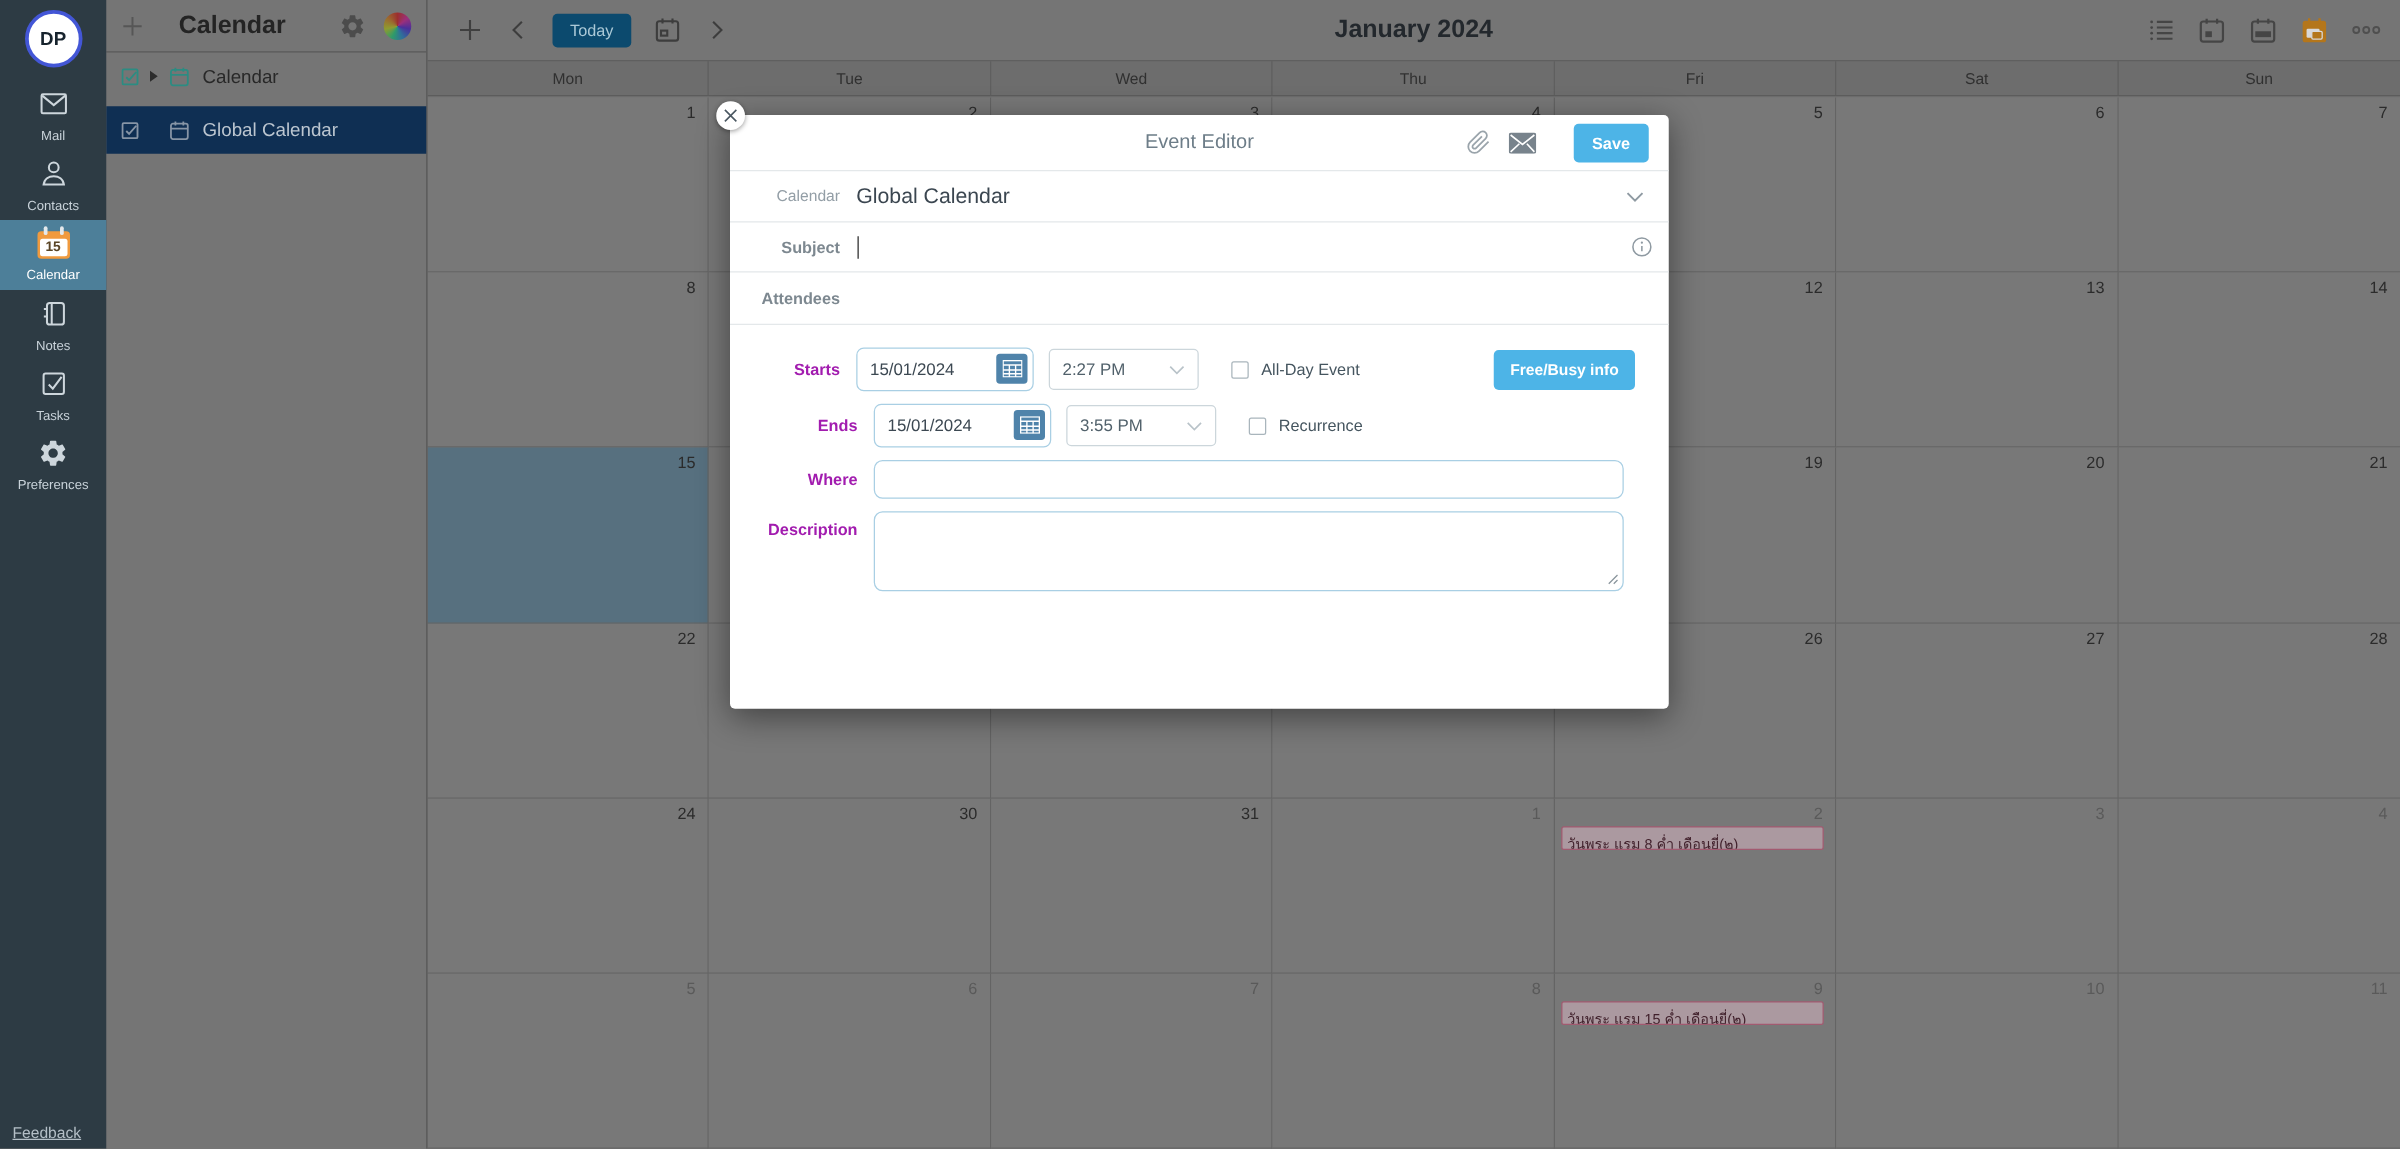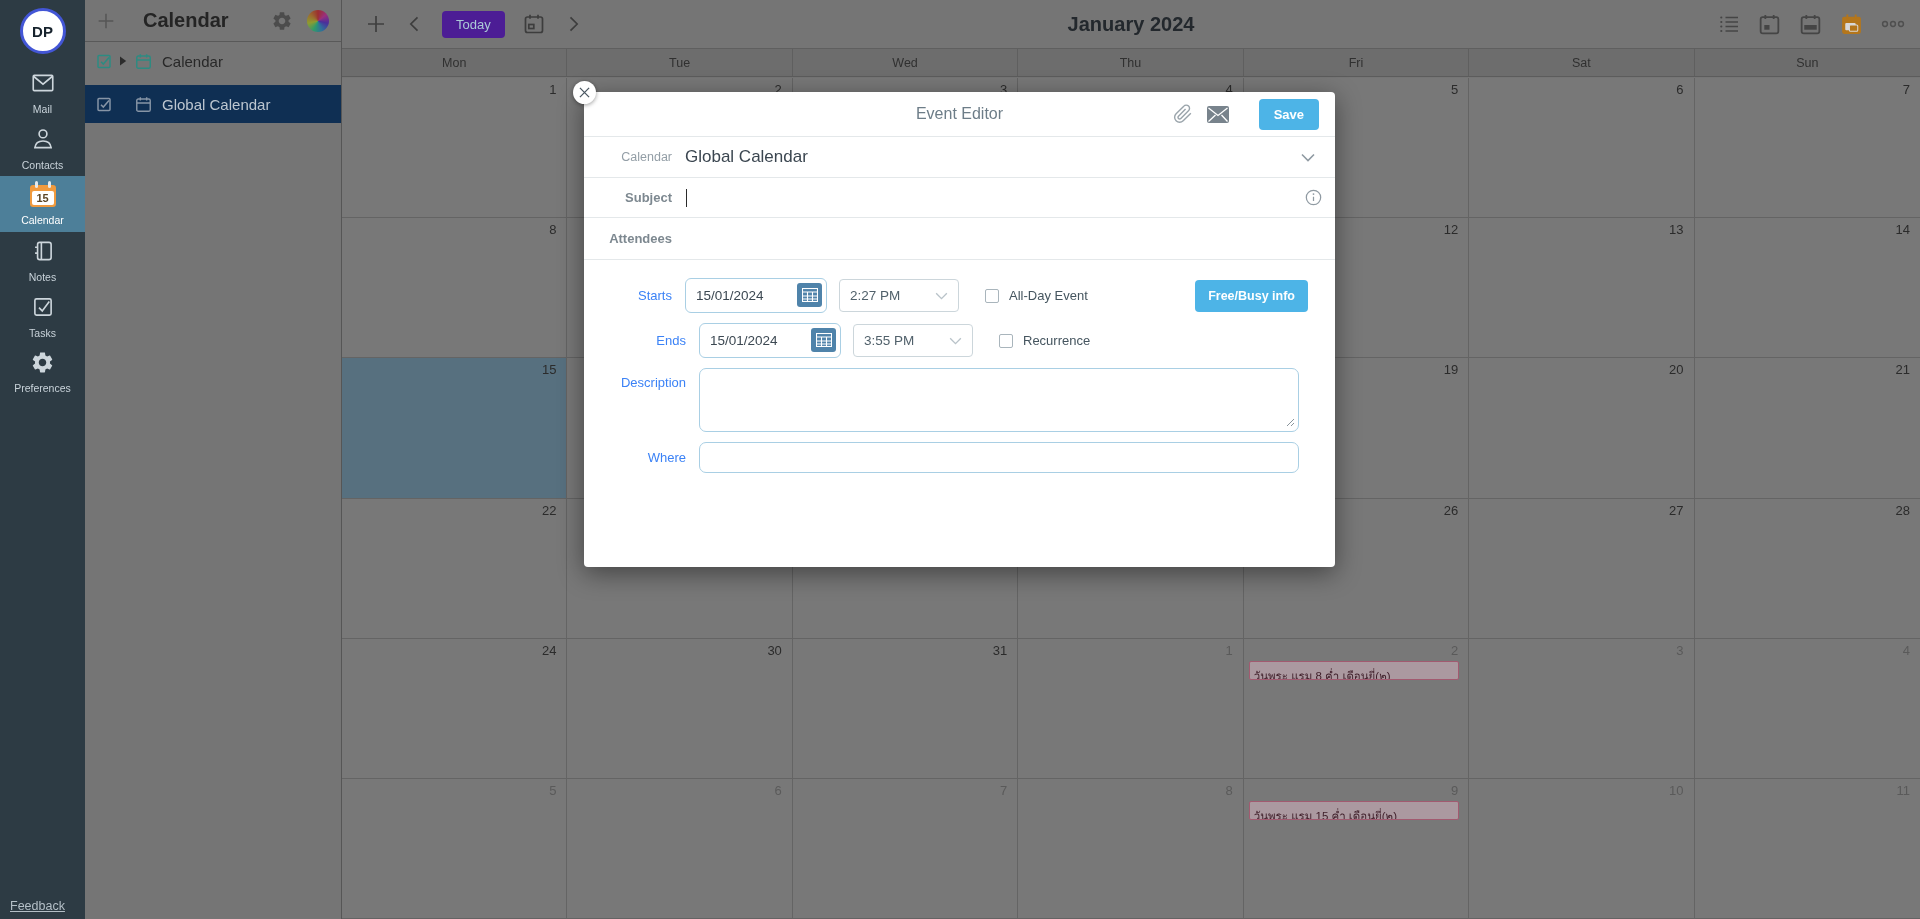--- a/index.html
+++ b/index.html
@@ -43,21 +43,21 @@
   .panel-row .caret-wrap { width:22px; display:flex; justify-content:center; }
   .panel-row .row-label { margin-left:9px; font-size:15px; color:#282828; }
   .panel-row.selected { background:#0f2f53; margin-top:5px; }
   .panel-row.selected .row-label { color:#bcc6d0; }
 
   
   .main { position:absolute; left:342px; top:0; right:0; bottom:0; background:#757575; }
   .toolbar { position:relative; height:48px; display:flex; align-items:center; }
   .tb-left { display:flex; align-items:center; gap:17px; margin-left:22px; }
   .tb-btn { display:flex; align-items:center; cursor:pointer; }
-  .today-btn { background:#4c1d95; color:#abc9d7; font-size:13px; padding:6px 14px;
+  .today-btn { background:#0c4a6e; color:#abc9d7; font-size:13px; padding:6px 14px;
     border-radius:4px; border:none; cursor:pointer; }
   .month-title { position:absolute; left:50%; top:50%; transform:translate(-50%,-50%);
     font-size:20px; font-weight:bold; color:#23282d; }
   .tb-right { position:absolute; right:14px; top:0; height:48px; display:flex; align-items:center; gap:16px; }
 
   .day-header { position:absolute; top:48px; left:0; right:0; height:29px;
     display:grid; grid-template-columns:repeat(7,1fr); background:#6d6d6d;
     border-top:1px solid #5f5f5f; border-bottom:1px solid #5c5c5c; }
   .day-name { display:flex; align-items:center; justify-content:center;
     font-size:12.5px; color:#303030; border-right:1px solid #5f5f5f; }
@@ -87,21 +87,21 @@
     font-size:16px; color:#6d7d88; }
   .hdr-icon { display:flex; align-items:center; margin-left:14px; cursor:pointer; }
   .save-btn { margin-left:30px; background:#4db4e7; color:#fff; border:none; border-radius:4px;
     font-size:13px; font-weight:bold; padding:8px 15px; cursor:pointer; }
 
   .mrow { display:flex; align-items:center; border-bottom:1px solid #e4e8ea; }
   .row-calendar { height:41px; } .row-subject { height:40px; } .row-attendees { height:42px; }
   .mlabel { width:88px; text-align:right; flex:none; }
   .lbl-light { color:#939ea6; font-size:12.5px; }
   .lbl-med { color:#7d8890; font-size:13px; font-weight:bold; }
-  .lbl-dark { color:#3b82f6; font-size:13px; font-weight:normal; }
+  .lbl-dark { color:#a21caf; font-size:13px; font-weight:bold; }
   .cal-value { margin-left:13px; font-size:17px; color:#3b4650; }
   .row-calendar .dd-arrow { margin-left:auto; margin-right:20px; display:flex; cursor:pointer; }
   .caret-bar { margin-left:14px; width:1px; height:18px; background:#2b2b2b; }
   .row-subject .info-wrap { margin-left:auto; margin-right:13px; display:flex; }
 
   .form-area { padding-top:18px; }
   .frow { display:flex; align-items:center; }
   .frow + .frow { margin-top:10px;padding-left:14px; }
   .date-wrap { position:relative; margin-left:13px; }
   .date-input { width:142px; height:35px; border:1px solid #a9cfe4; border-radius:6px;
@@ -545,31 +545,31 @@
           <span class="sel-arrow">
             <svg width="13" height="8" viewBox="0 0 14 9" fill="none" stroke="#b9c3c9" stroke-width="1.5">
                 <path d="M1 1.5l6 6 6-6"></path>
               </svg>
           </span>
         </span>
         <span class="cb cb-gap"></span>
         <span class="cb-label">Recurrence</span>
       </div>
 
+      <div class="frow row-where">
+        <span class="mlabel lbl-dark">Where</span>
+        <input class="where-input" style="">
+      </div>
+
       <div class="frow row-desc">
         <span class="mlabel lbl-dark">Description</span>
         <span class="desc-wrap">
           <textarea class="desc-area" style=""></textarea>
           <svg class="resize-handle" width="9" height="9" viewBox="0 0 9 9">
               <path d="M8 1L1 8M8 5L5 8" stroke="#8a959c" stroke-width="1" fill="none"></path>
             </svg>
         </span>
       </div>
 
-      <div class="frow row-where">
-        <span class="mlabel lbl-dark">Where</span>
-        <input class="where-input" style="">
-      </div>
-
     </div>
   </div>
 
 </div>
 
 </body></html>

